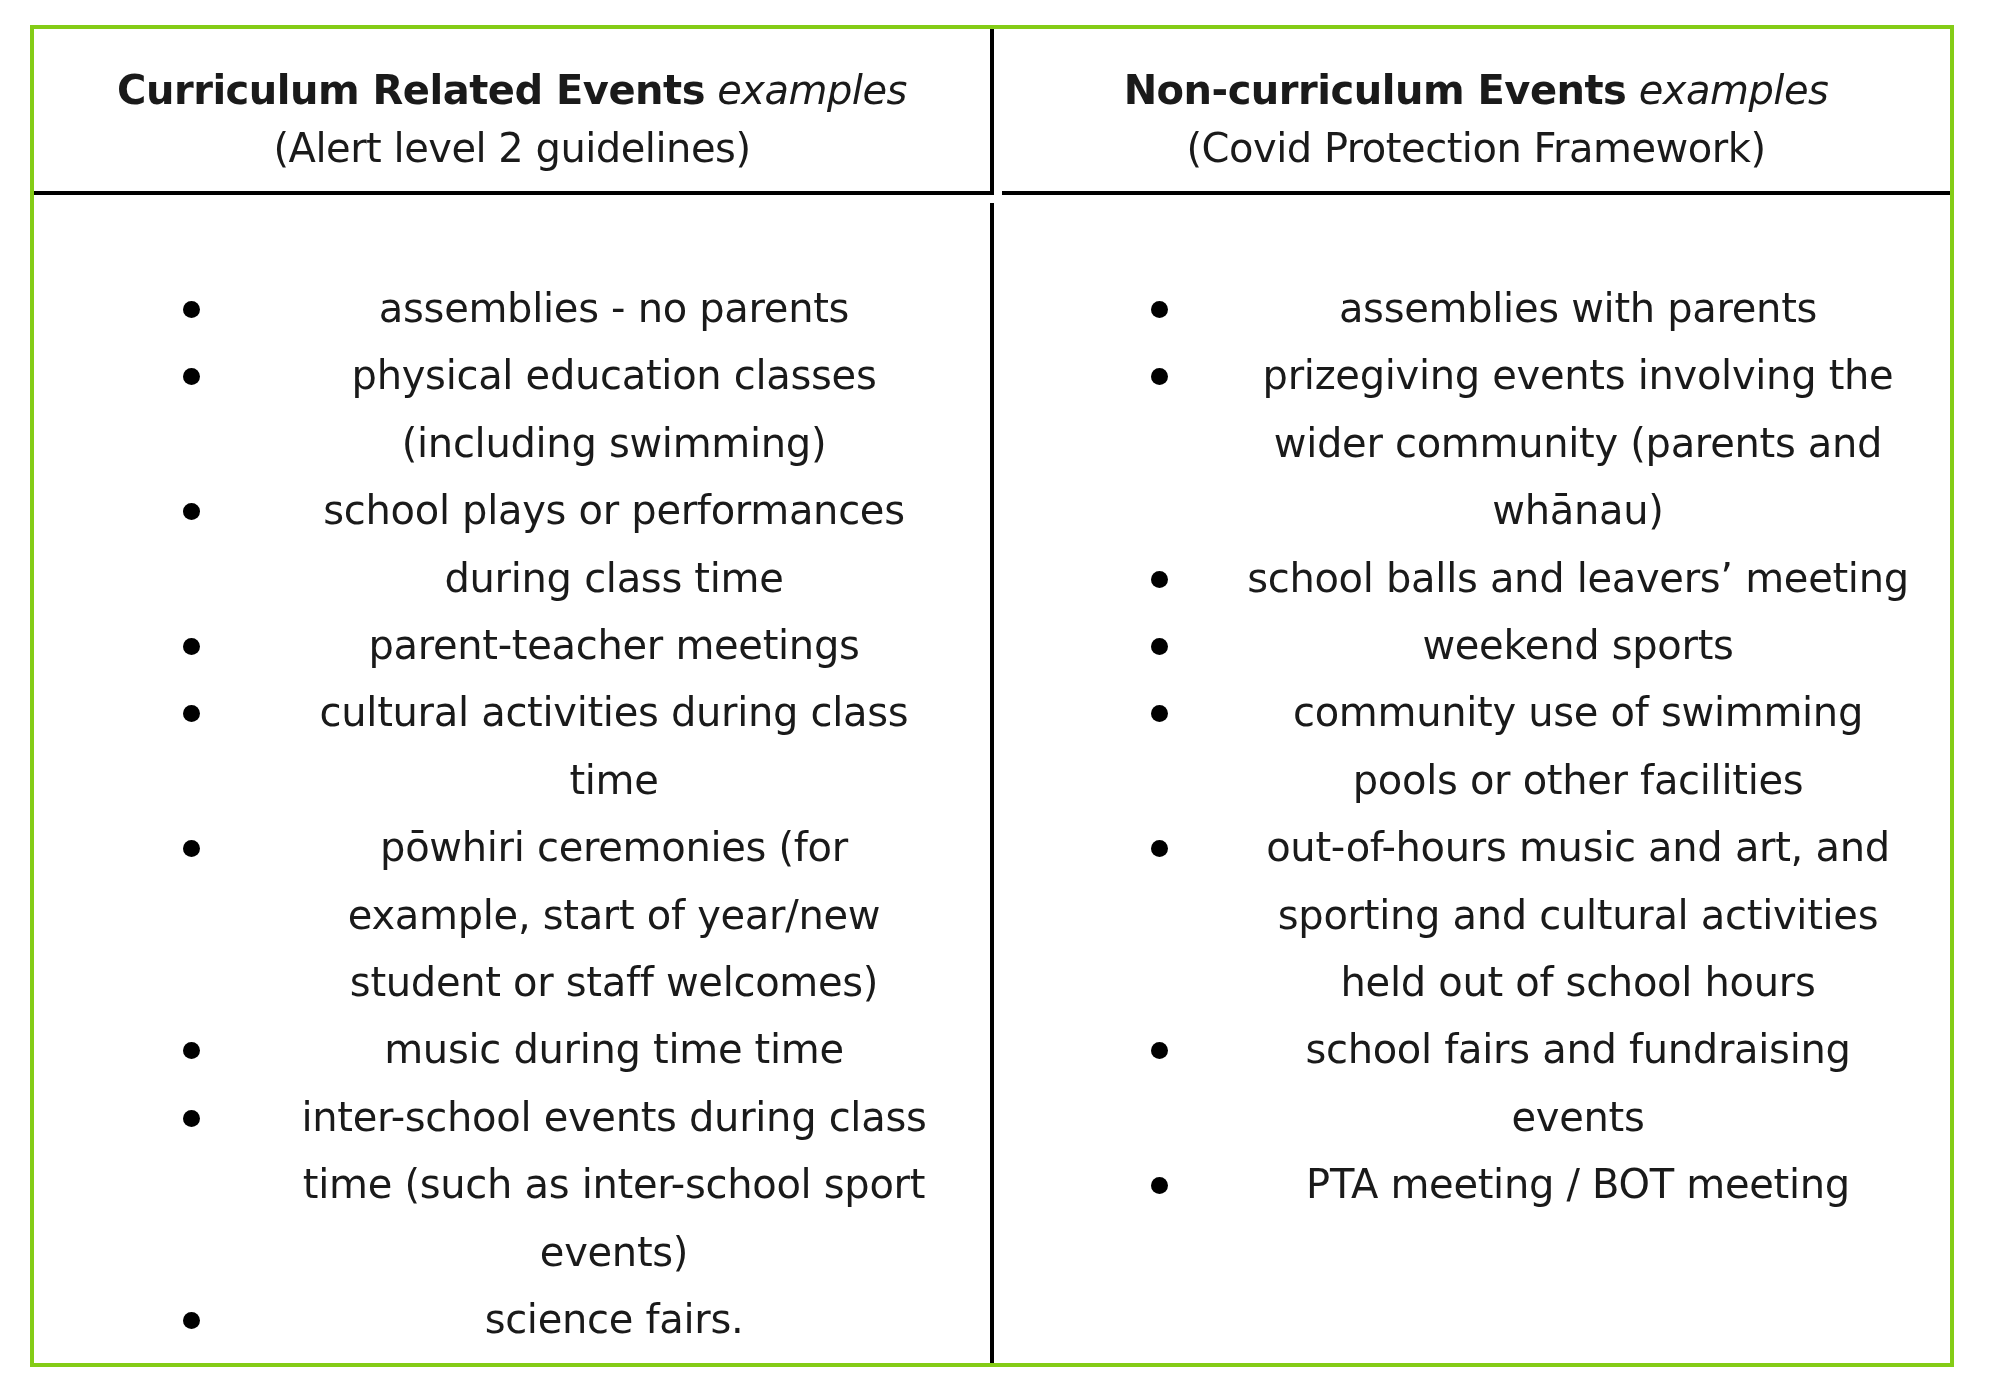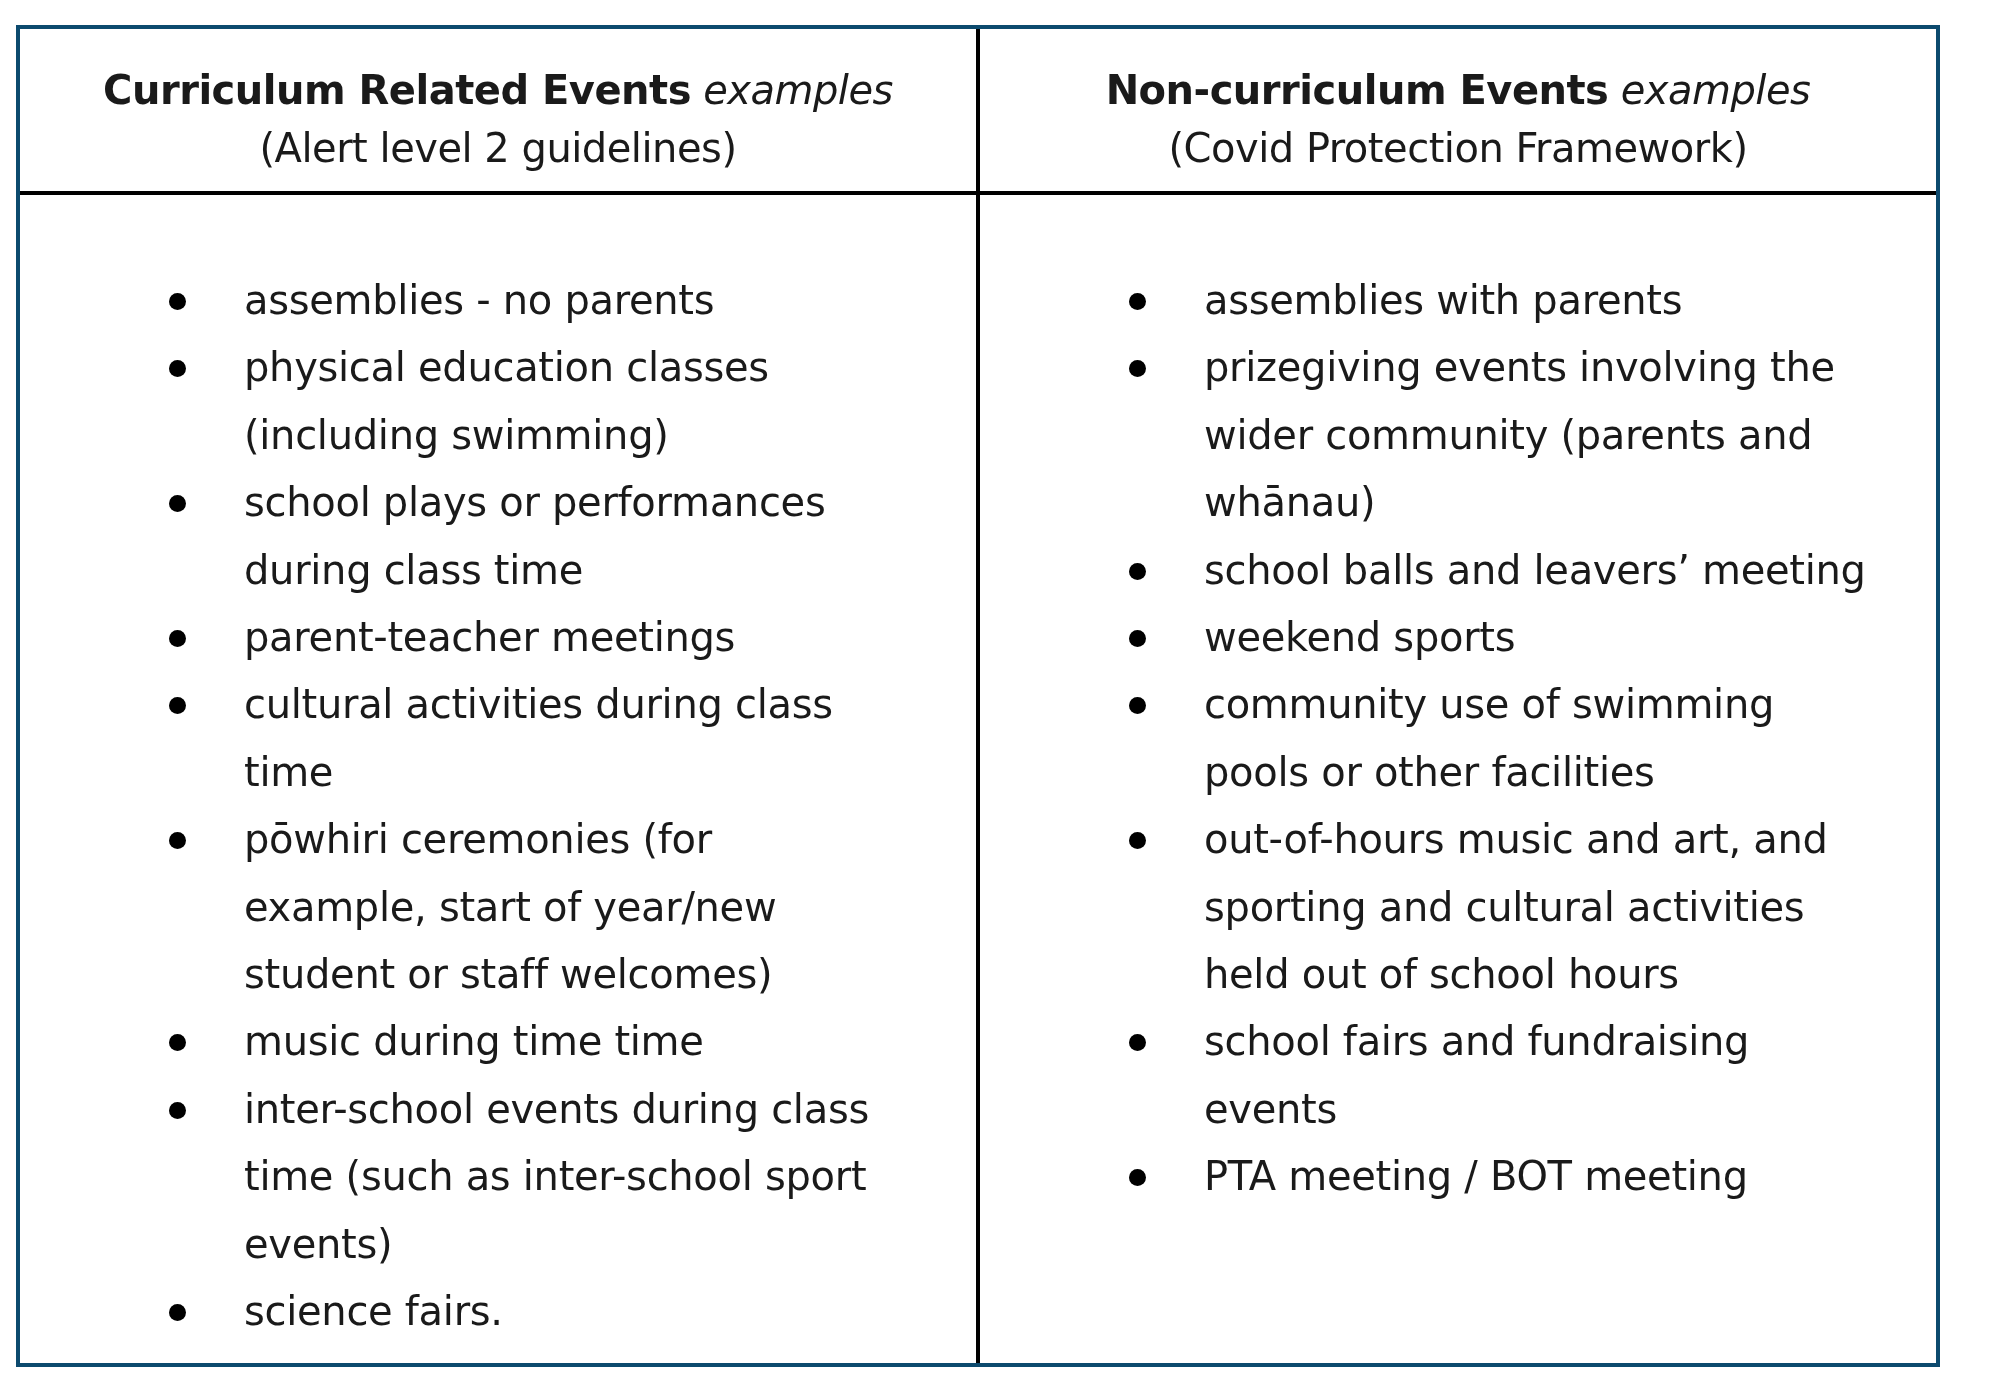--- a/index.html
+++ b/index.html
@@ -10,29 +10,30 @@
   body {
     width: 2000px;
     height: 1400px;
     position: relative;
     overflow: hidden;
     font-family: "DejaVu Sans", "Liberation Sans", sans-serif;
     color: #1a1a1a;
   }
   .events-table {
     position: absolute;
-    left: 16px;
+    left: 30px;
     top: 25px;
     width: 1924px;
     height: 1342px;
-    border: 4px solid #0c4a6e;
+    border: 4px solid #84cc16;
     box-sizing: border-box;
     display: grid;
     grid-template-columns: 960px 1fr;
     grid-template-rows: 166px 1fr;
+    gap: 8px;
   }
   .cell {
     box-sizing: border-box;
     position: relative;
   }
   .header-cell {
     border-bottom: 4px solid #000;
     text-align: center;
     padding-top: 32px;
     font-size: 40px;
@@ -79,20 +80,21 @@
     height: 17px;
     border-radius: 50%;
     background: #000;
   }
   .right-list .bullet {
     left: 149px;
   }
   .item-text {
     display: block;
     white-space: pre-line;
+    text-align: center;
   }
 </style>
 </head>
 <body>
 
 <div class="events-table">
 
   <div class="cell header-cell left-col">
     <div>
       <span class="header-main">Curriculum Related Events</span>

